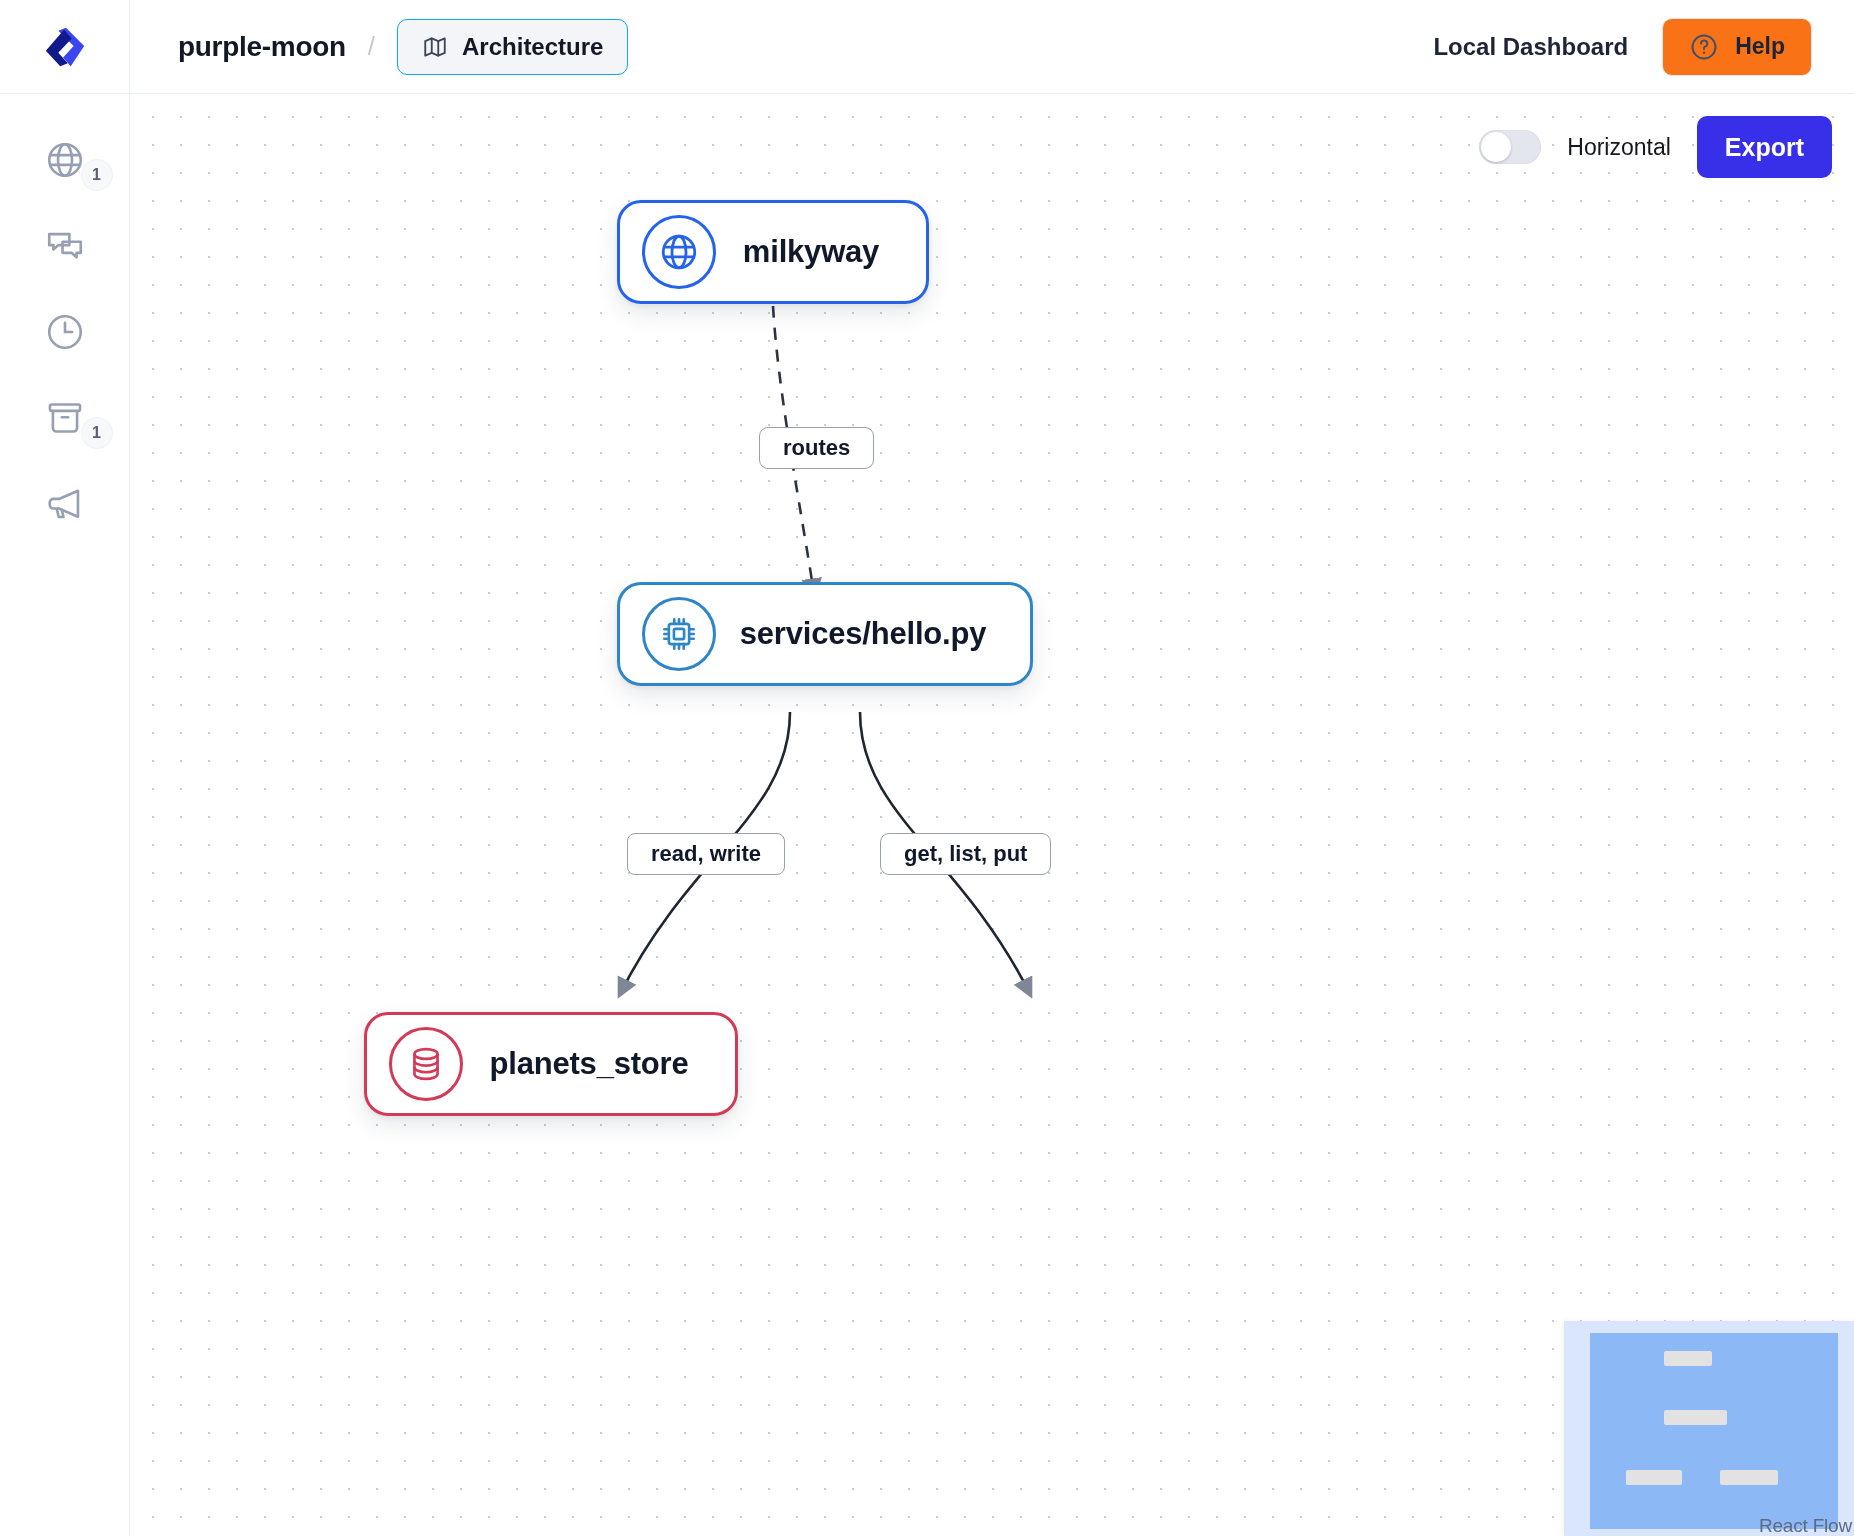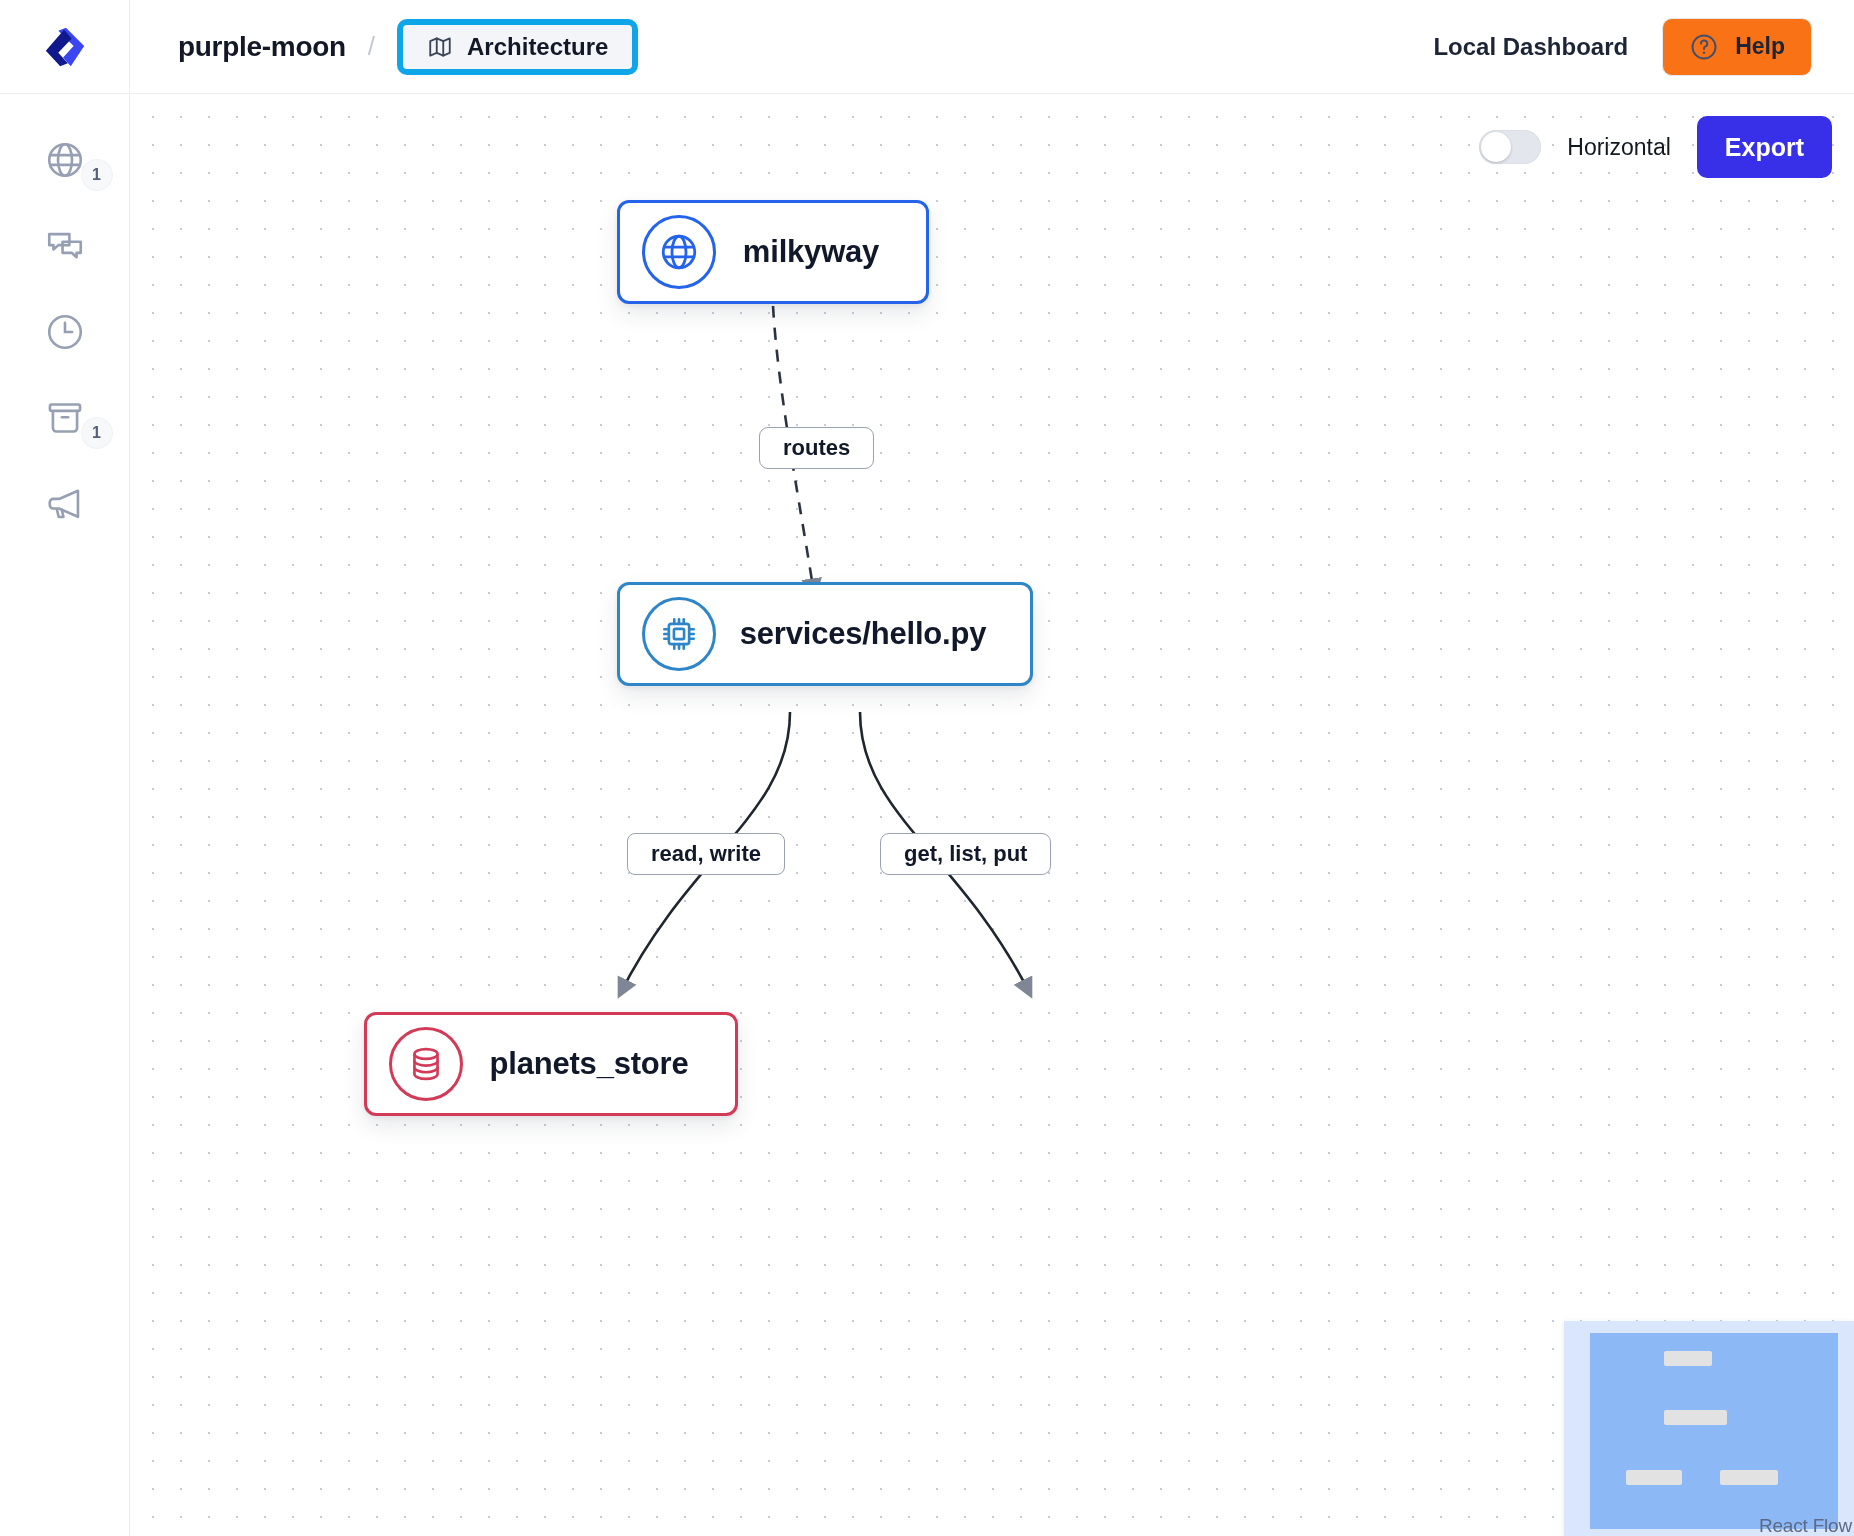--- a/index.html
+++ b/index.html
@@ -28,21 +28,21 @@
 
   .brand-wrap { display: flex; align-items: center; padding-left: 48px; gap: 0px; }
   .brand-name {
     font-size: 28px; font-weight: 700; color: #121826; letter-spacing: -0.3px; text-align: right;
   }
   .brand-sep { font-size: 26px; color: #c3c8d2; padding: 0 22px; font-weight: 400; }
 
   .tab-chip {
     display: inline-flex; align-items: center; gap: 14px;
     height: 56px; padding: 0 24px;
-    background: #f3f5f9; border: 6px solid #0ea5e9; border-radius: 10px;
+    background: #f3f5f9; border: 1px solid #0ea5e9; border-radius: 10px;
     cursor: pointer;
   }
   .tab-chip .label { font-size: 24px; font-weight: 600; color: #121826; }
 
   .topbar-right {
     margin-left: auto; display: flex; align-items: center; gap: 34px; padding-right: 42px;
   }
   .dash-label { font-size: 24px; font-weight: 700; color: #1d2435; }
   .help-btn {
     display: inline-flex; align-items: center; gap: 16px;
@@ -108,21 +108,21 @@
   }
 
   
   .flow { position: absolute; inset: 0; }
   .edges { position: absolute; inset: 0; width: 100%; height: 100%; pointer-events: none; }
 
   .node {
     position: absolute;
     display: flex; align-items: center;
     background: #fff;
-    border-radius: 12px;
+    border-radius: 24px;
     border: 3px solid #2563eb;
     box-shadow: 0 10px 22px rgba(25,35,60,.10), 0 2px 5px rgba(25,35,60,.06);
     cursor: pointer;
     padding: 0 0 0 22px;
   }
   .node .ic {
     width: 74px; height: 74px; min-width: 74px; border-radius: 50%;
     border: 3px solid currentColor;
     display: flex; align-items: center; justify-content: center;
   }

